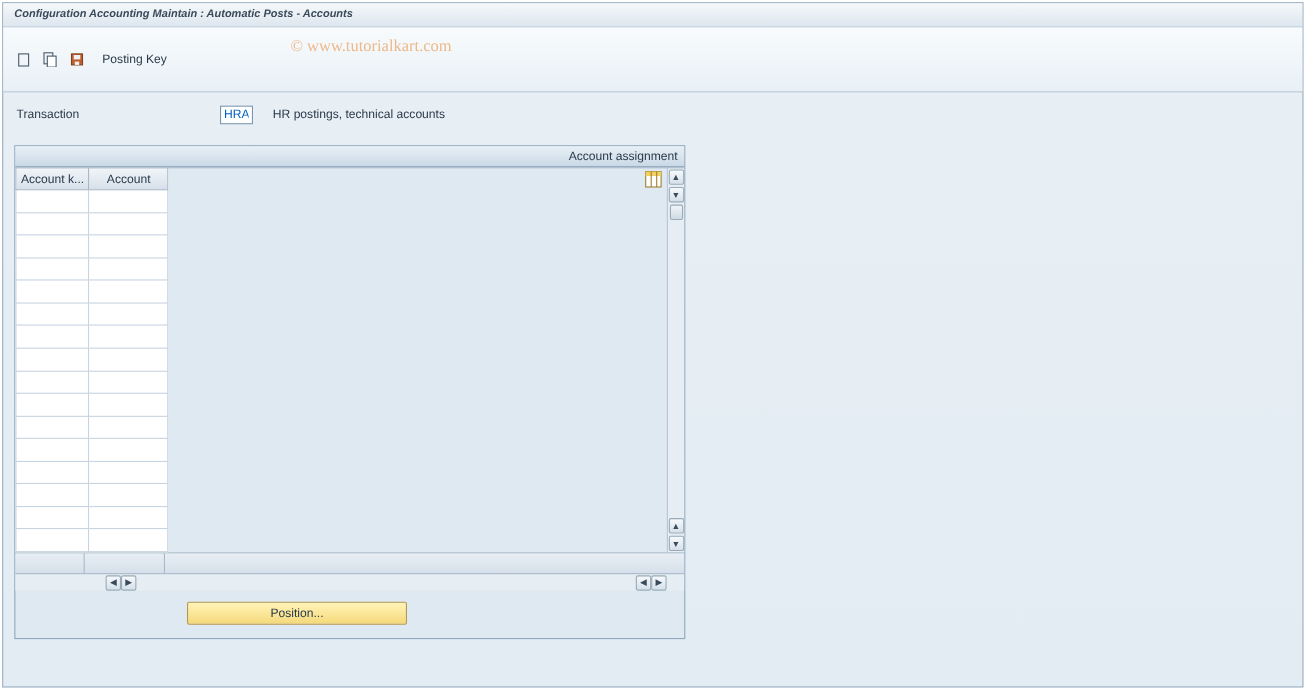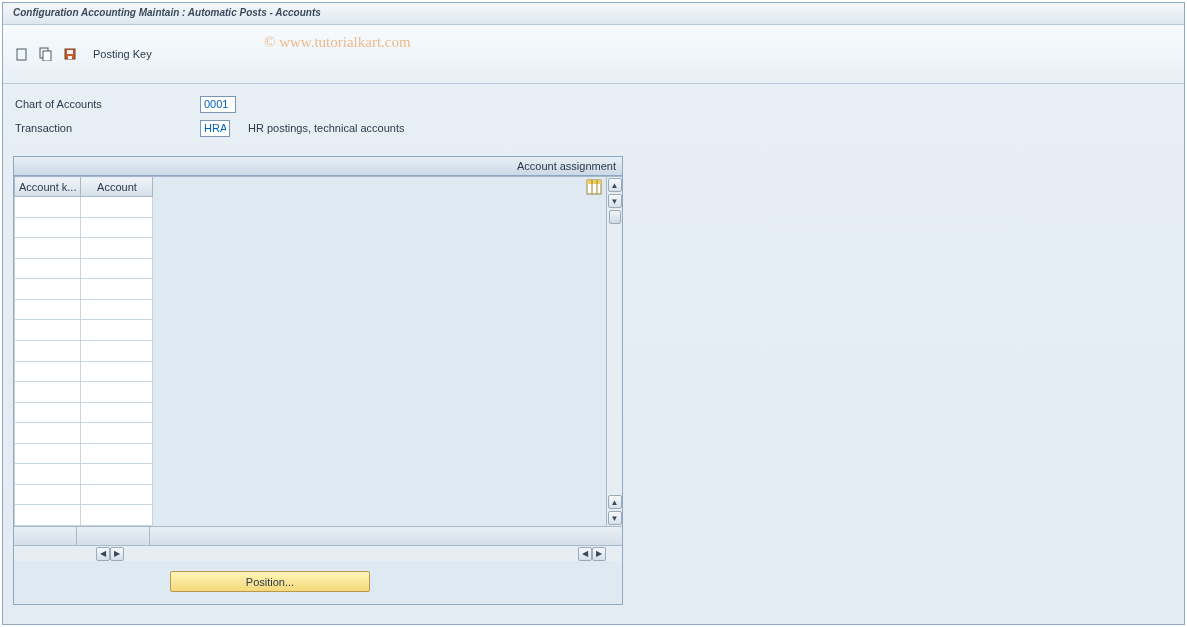--- a/index.html
+++ b/index.html
@@ -253,24 +253,20 @@
       <svg width="14" height="14" viewBox="0 0 14 14">
           <rect x="2" y="2" width="10" height="10" fill="#c06030" stroke="#804020"></rect>
           <rect x="4" y="3" width="6" height="4" fill="#f0f0f0"></rect>
           <rect x="5" y="9" width="4" height="3" fill="#f0f0f0"></rect>
         </svg>
     </span>
     <span class="toolbar-text">Posting Key</span>
   </div>
 
   <div class="form-area">
-    <div class="form-row">
-      <span class="form-label">Chart of Accounts</span>
-      <input class="form-input coa" value="0001" style="">
-    </div>
     <div class="form-row">
       <span class="form-label">Transaction</span>
       <input class="form-input trn" value="HRA" style="">
       <span class="form-desc">HR postings, technical accounts</span>
     </div>
   </div>
 
   <div class="panel">
     <div class="panel-title">Account assignment</div>
     <div class="panel-body">

